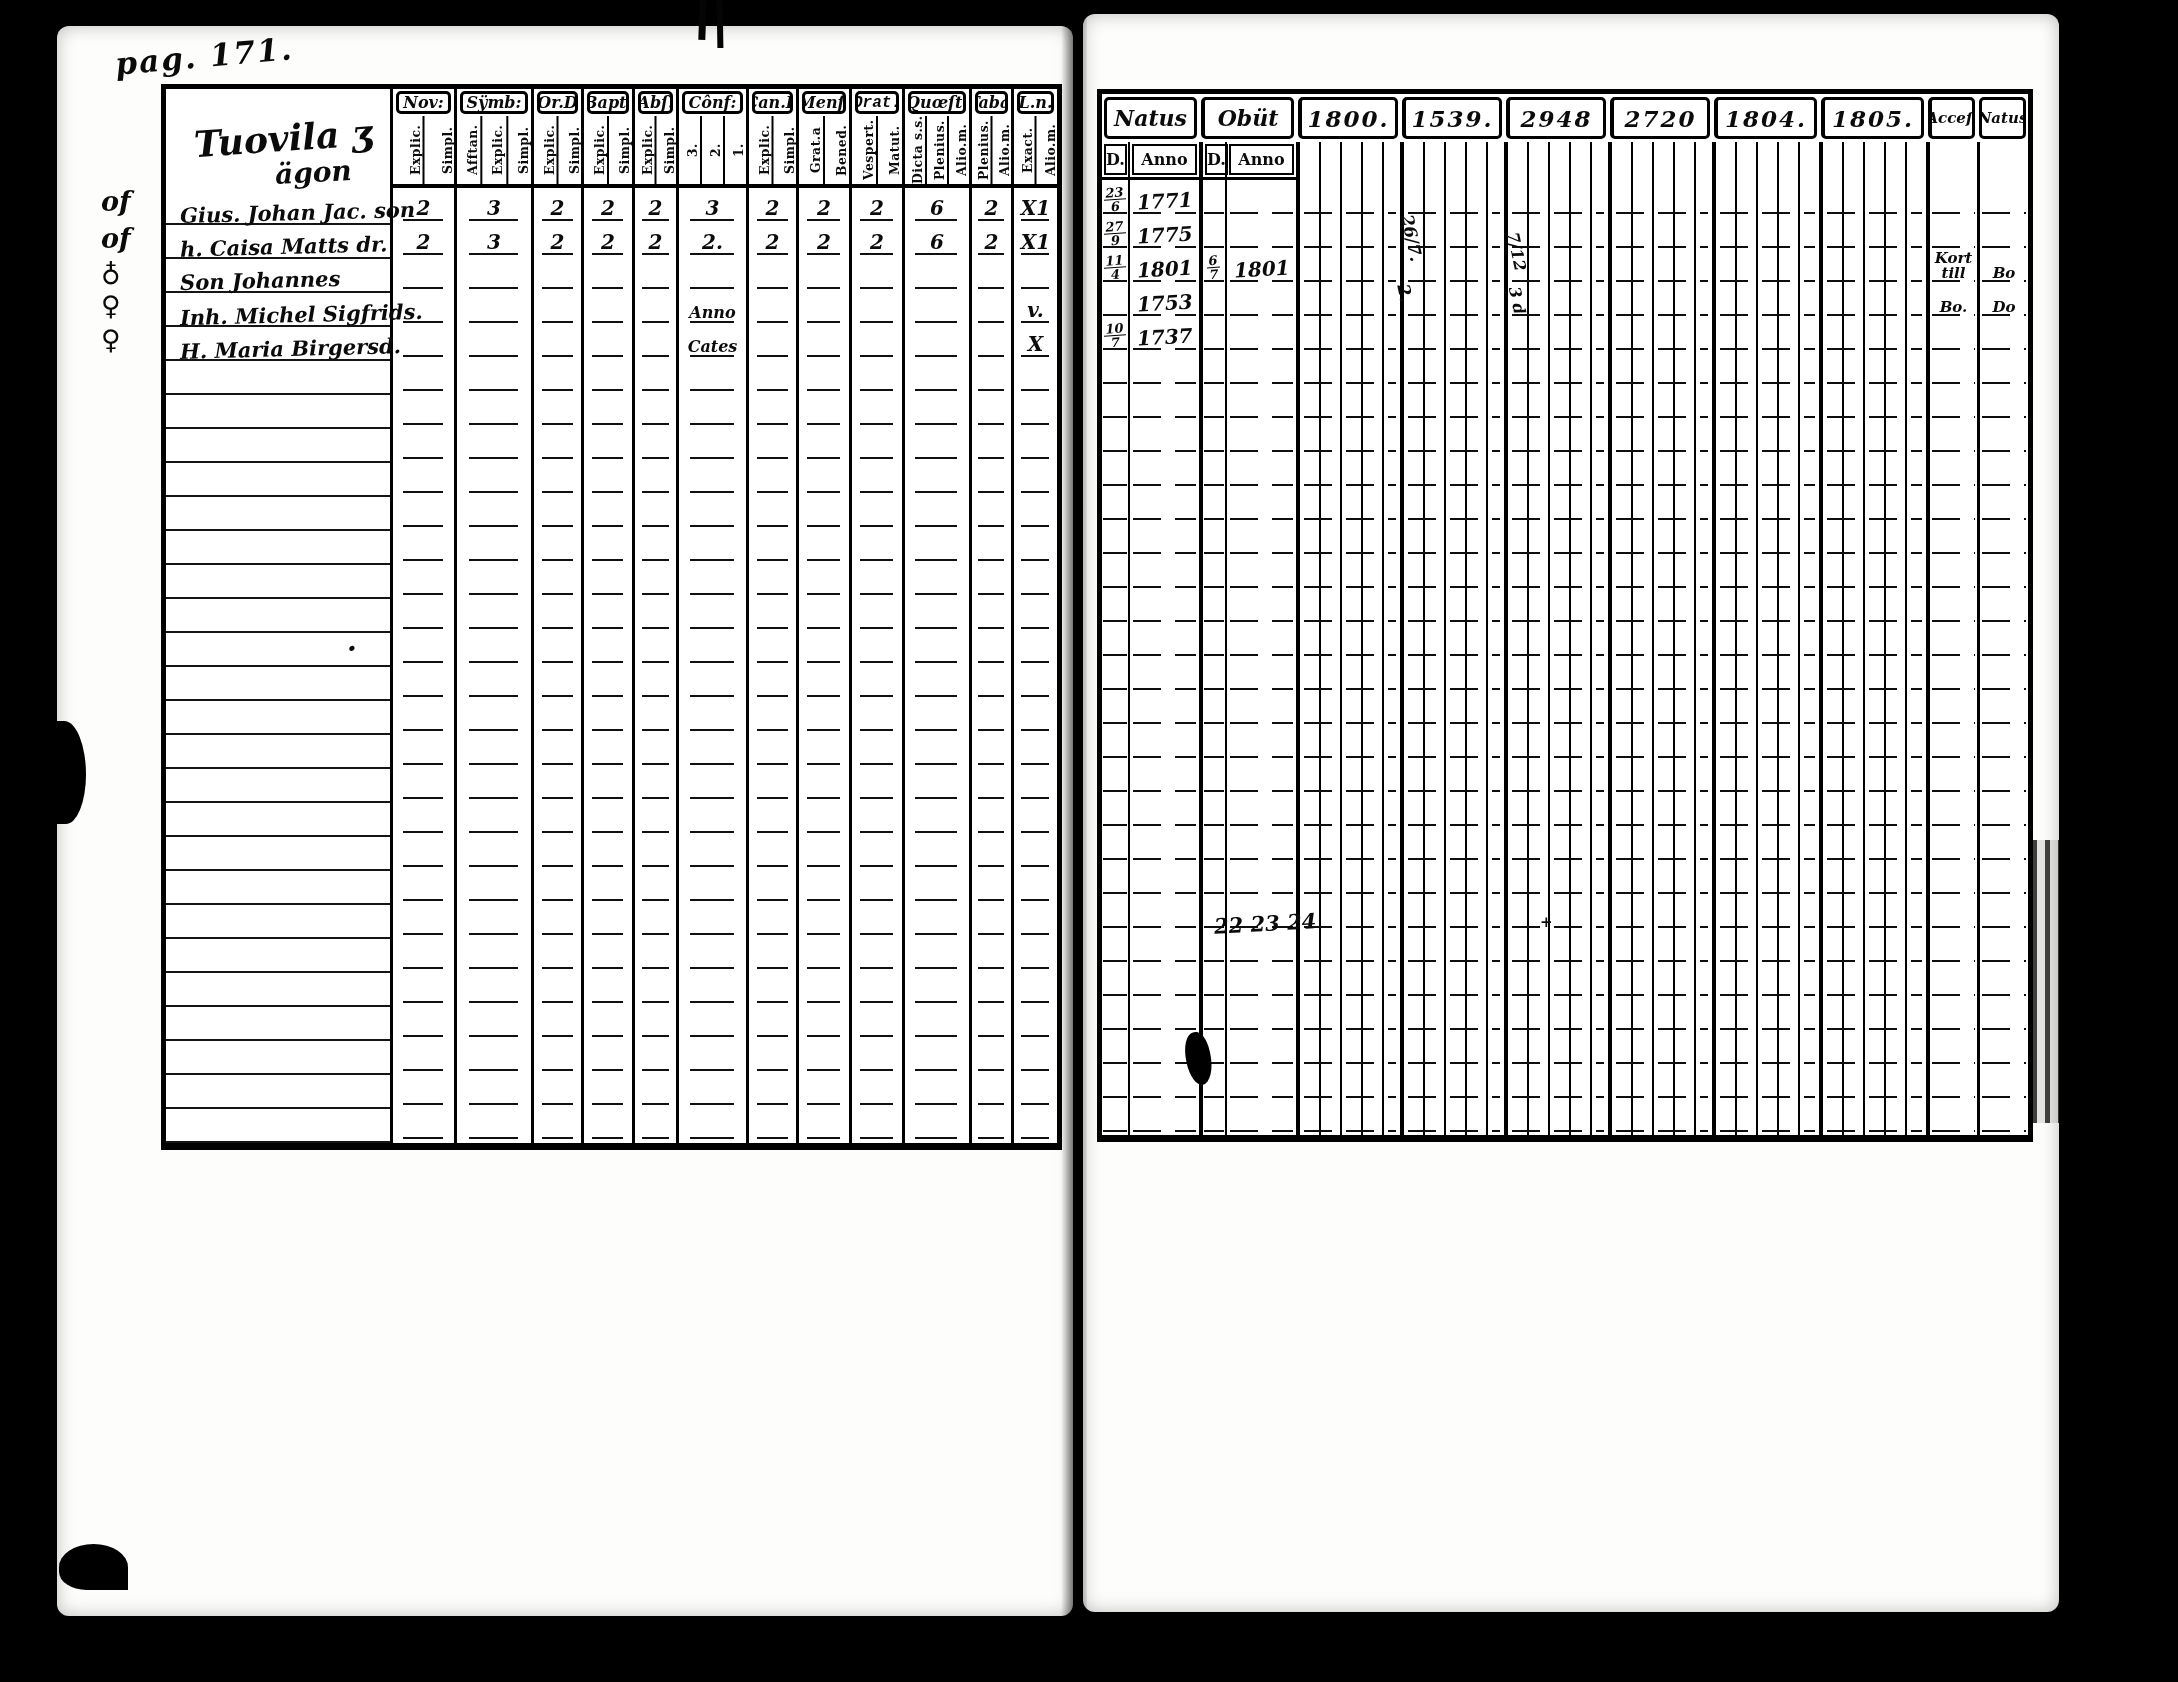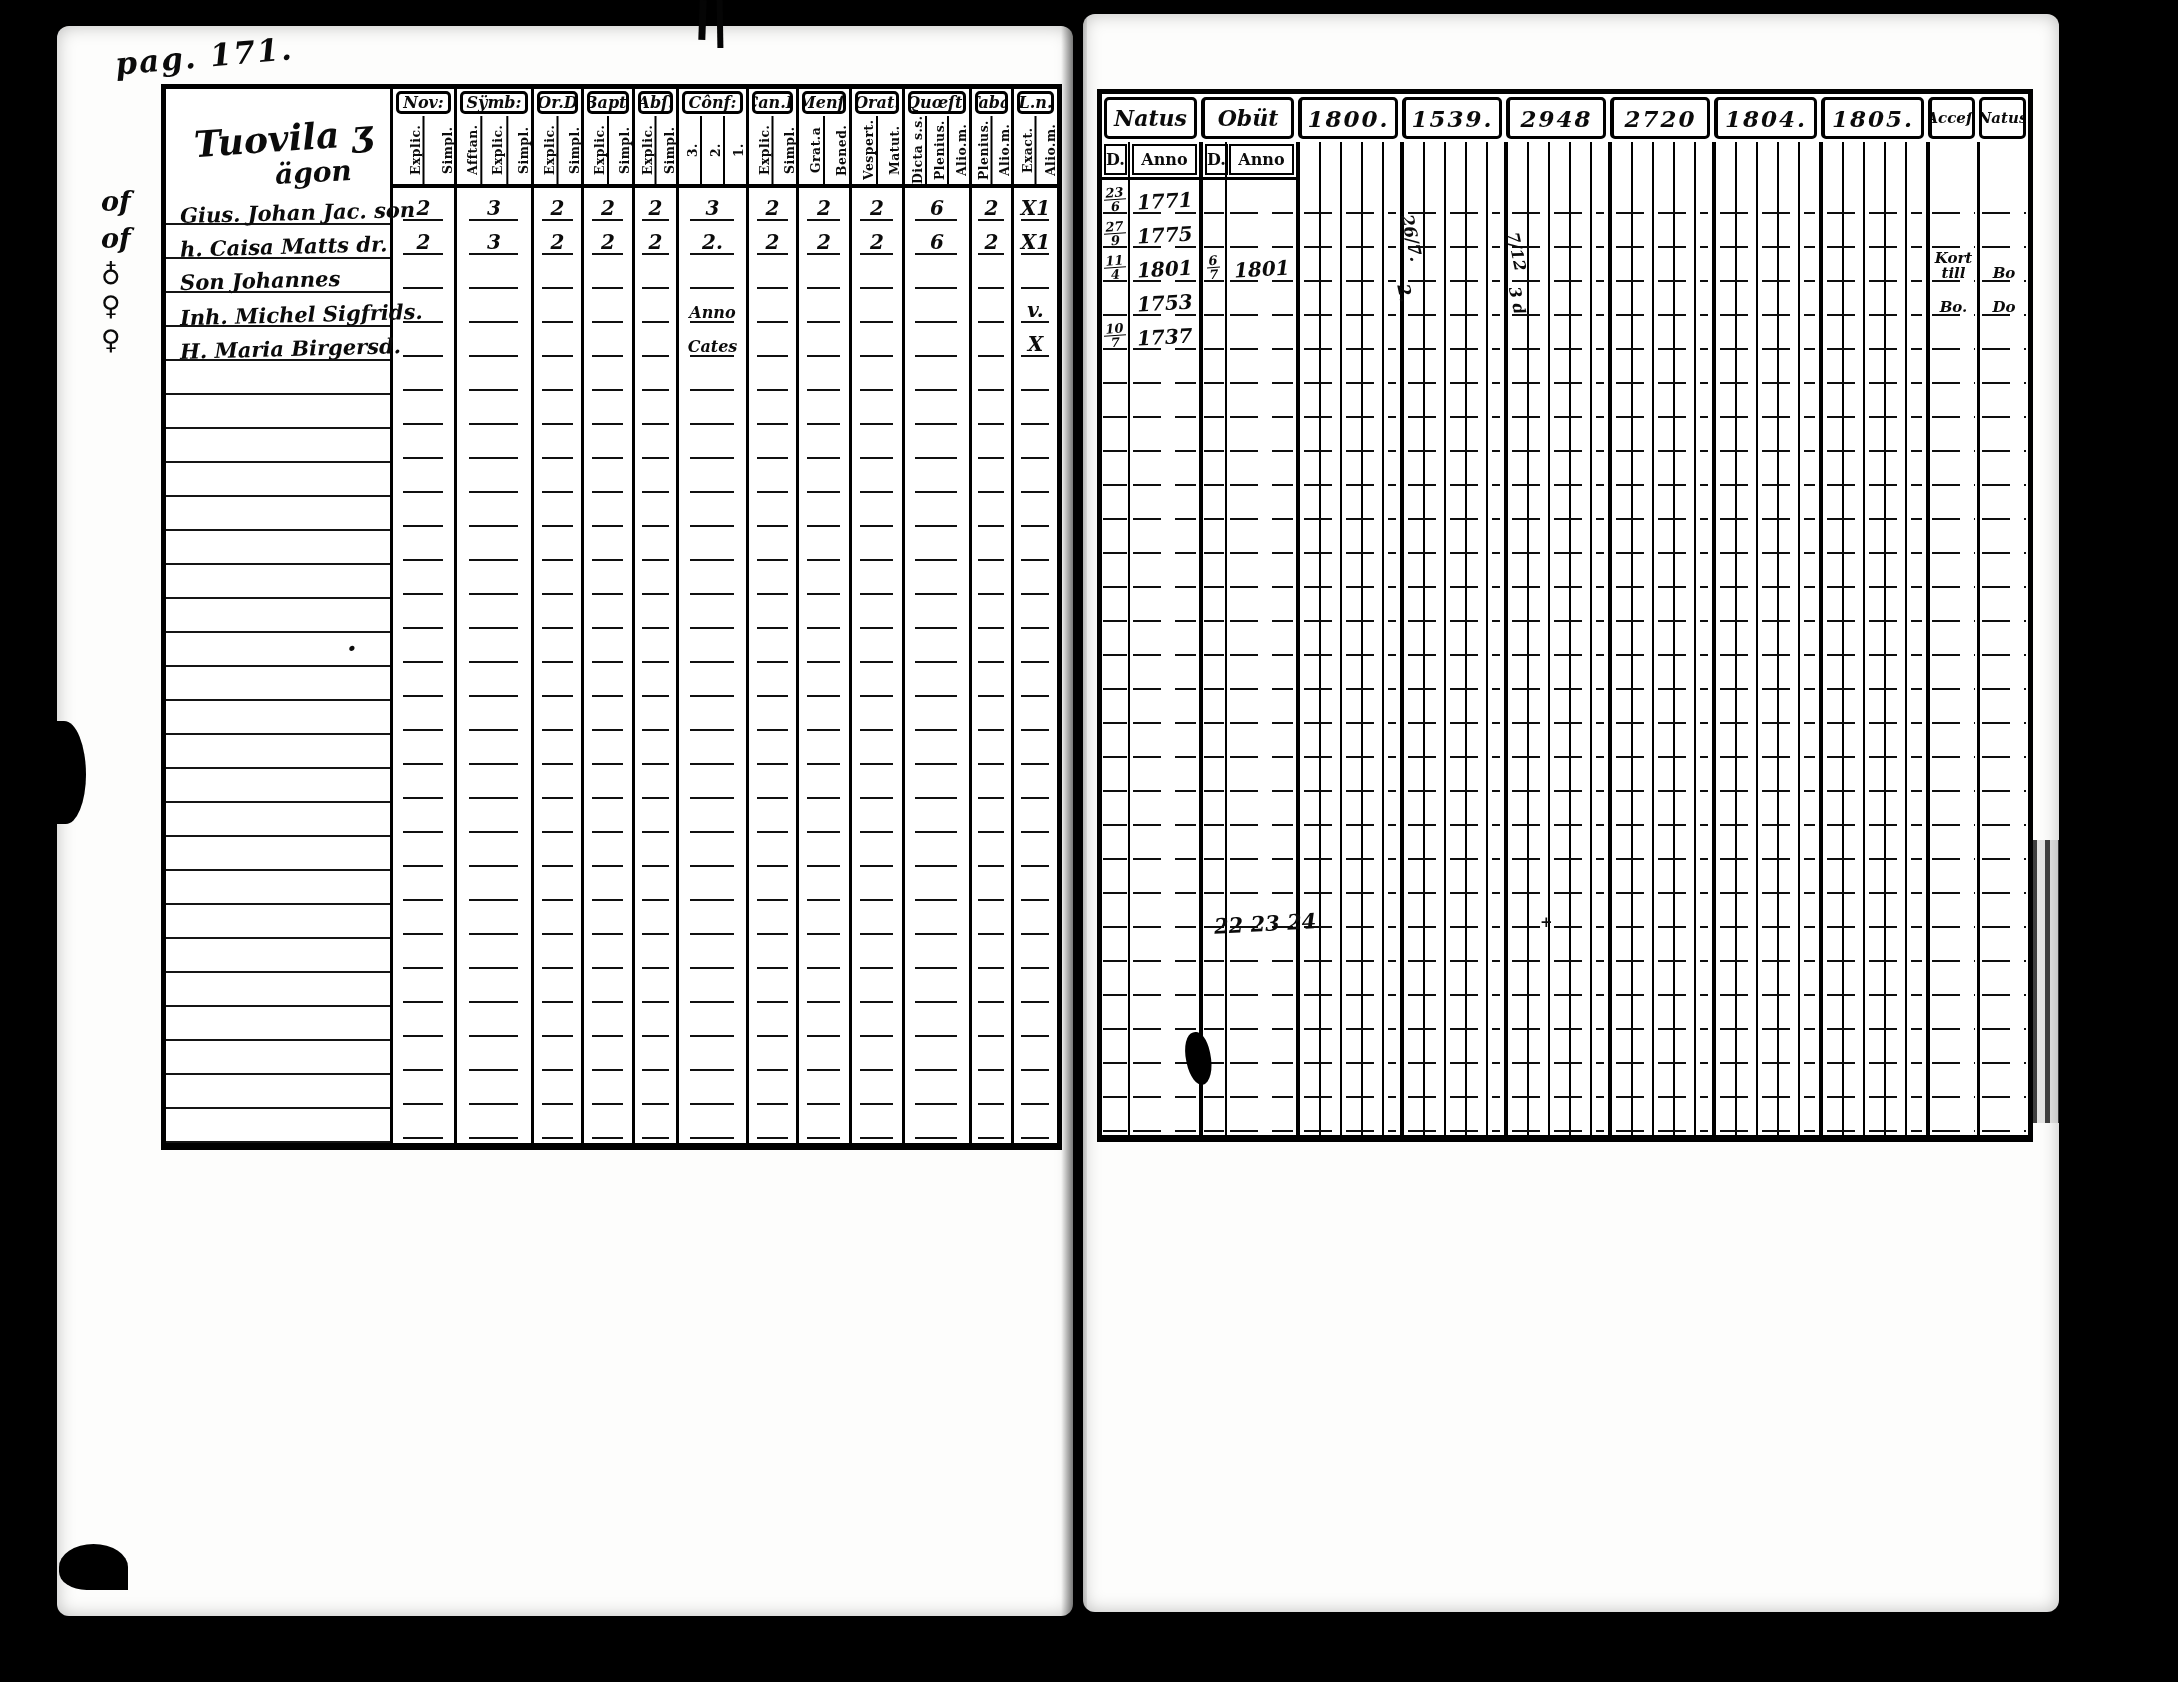--- a/index.html
+++ b/index.html
@@ -145,21 +145,21 @@
         <span class="vlab">Explic.</span>
         <span class="vlab">Simpl.</span>
       </div>
       <div class="lt-head col-sep" style="grid-area: 1 / 9;">
         <div class="box">Menſ.</div>
       </div>
       <div class="lt-subs col-sep" style="grid-area: 2 / 9;">
         <span class="vlab">Grat.a</span>
         <span class="vlab">Bened.</span>
       </div>
-      <div class="lt-head col-sep" style="grid-area: 1 / 10;">
+      <div class="lt-head col-sep" style="grid-area: 1 / 10; font-family: Liberation Mono, monospace;">
         <div class="box">Orat.</div>
       </div>
       <div class="lt-subs col-sep" style="grid-area: 2 / 10;">
         <span class="vlab">Vespert.</span>
         <span class="vlab">Matut.</span>
       </div>
       <div class="lt-head col-sep" style="grid-area: 1 / 11;">
         <div class="box">Quœſt.</div>
       </div>
       <div class="lt-subs col-sep" style="grid-area: 2 / 11;">

